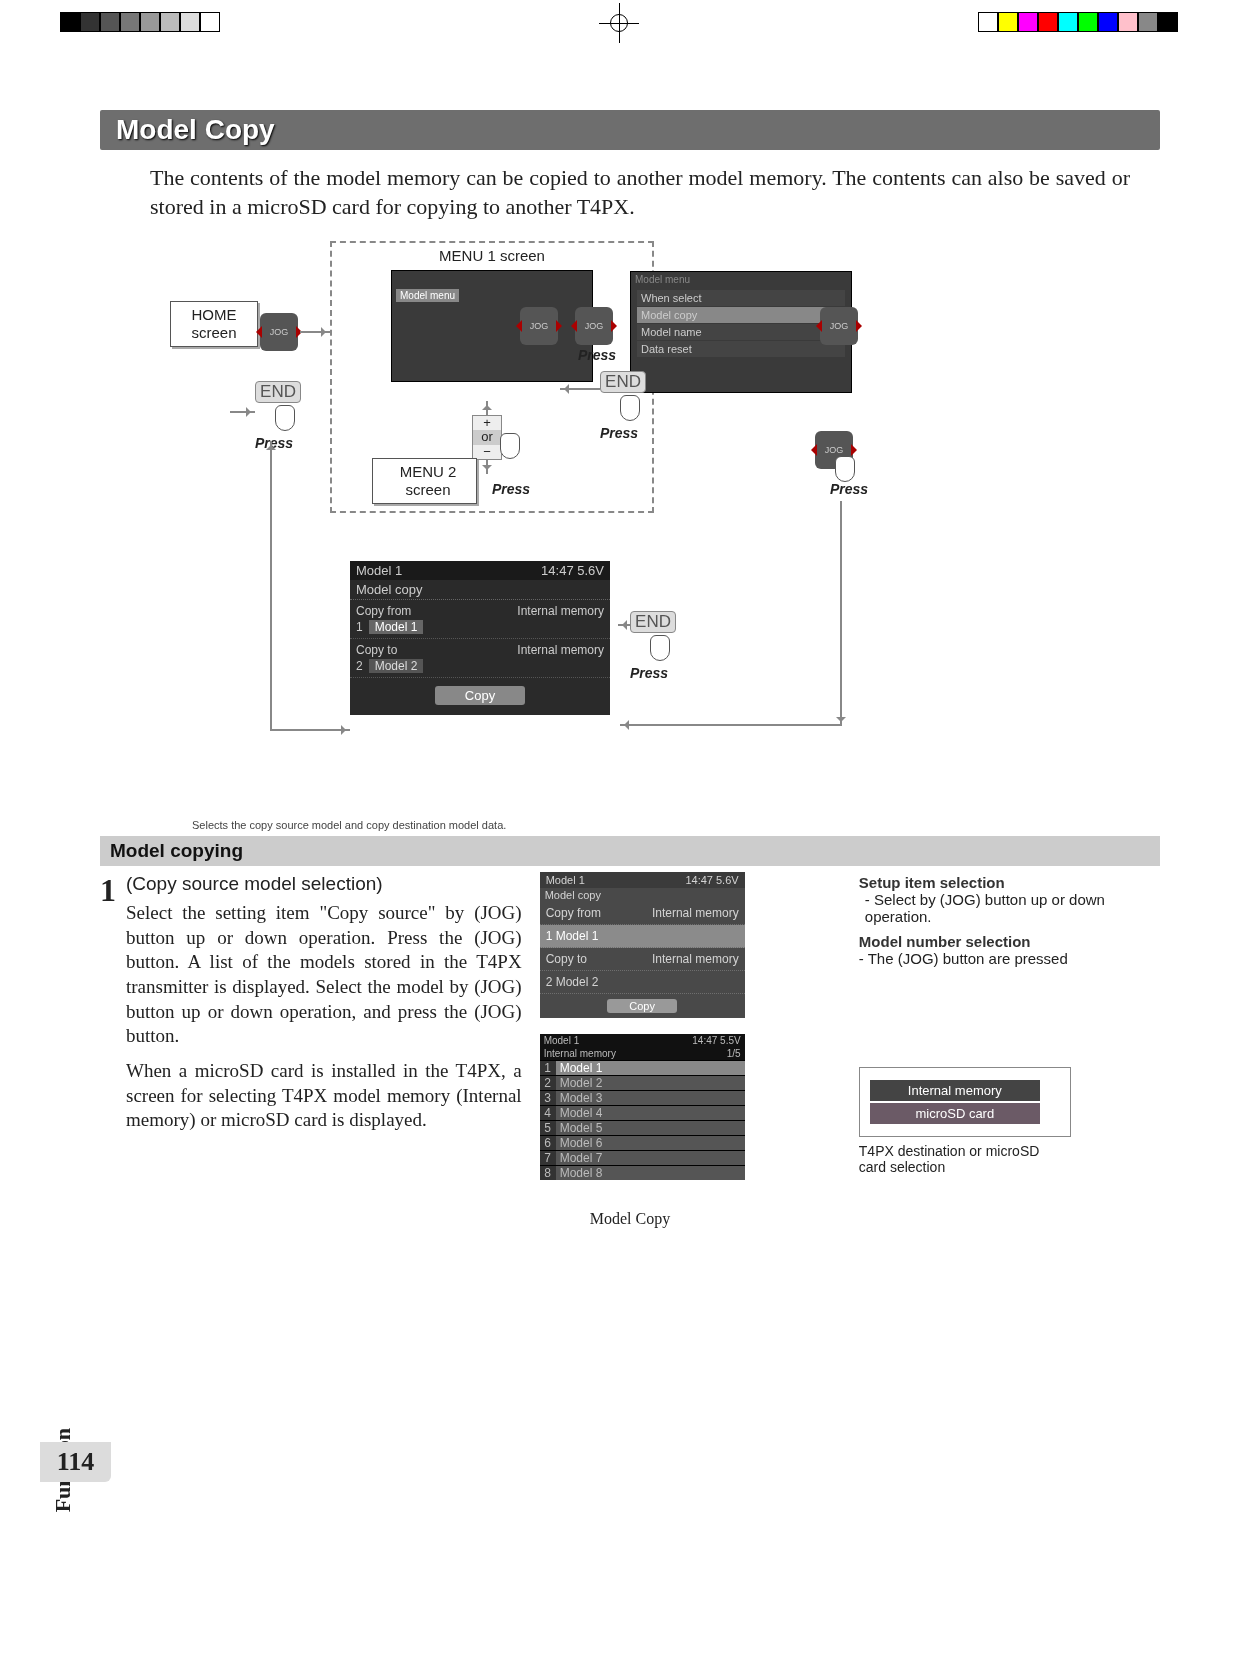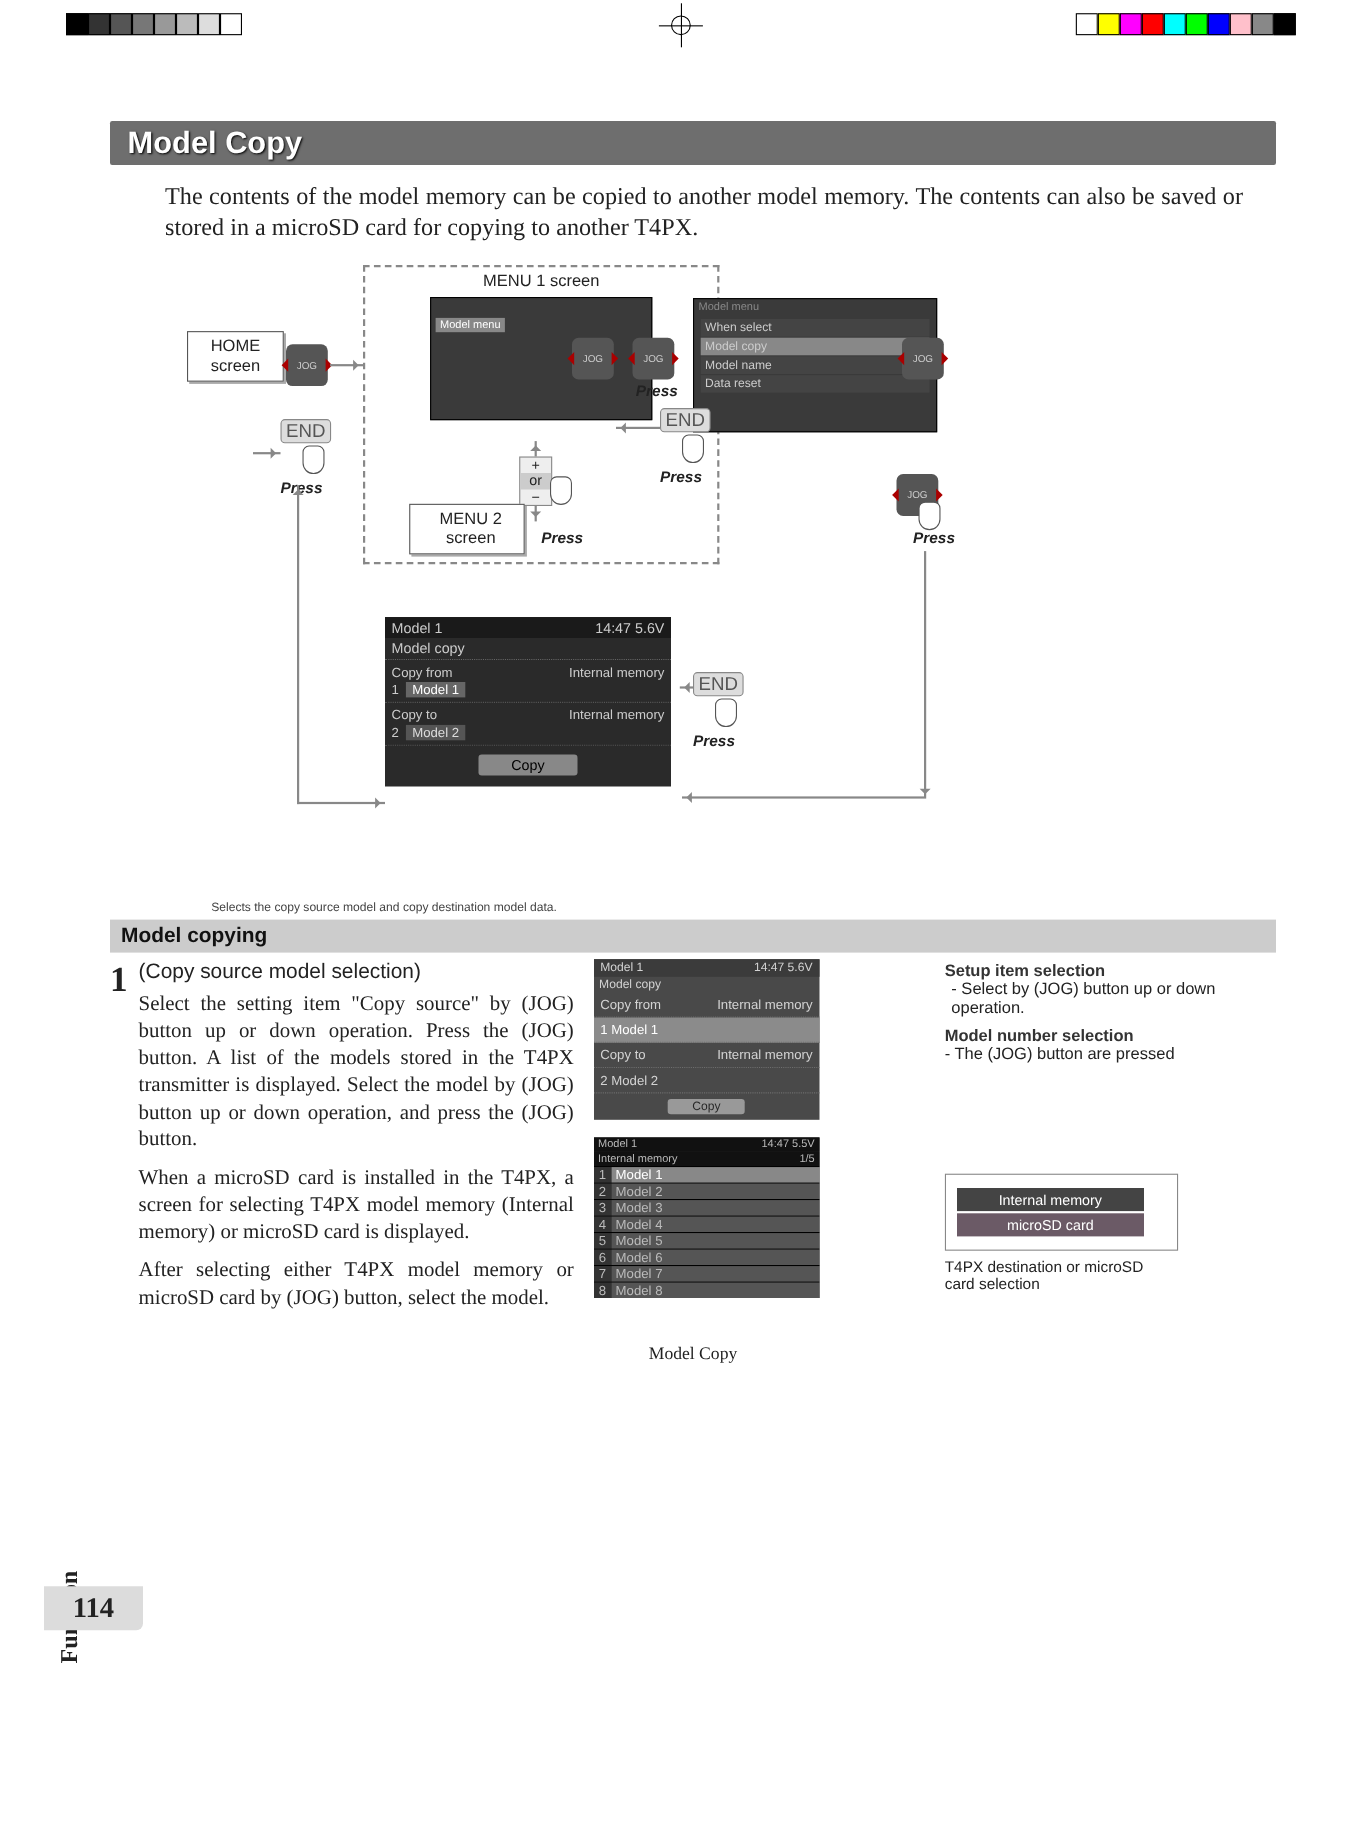--- a/index.html
+++ b/index.html
@@ -27,33 +27,33 @@
   .jog::after{right:-10px;top:13px;border-left-color:#a00;}
   .end { width:44px; height:20px; background:#ddd; border:1px solid #888; border-radius:4px; font-size:17px; color:#555; display:flex; align-items:center; justify-content:center; }
   .press-lbl { font-size:14px; font-style:italic; font-weight:bold; color:#222; }
   .hand { width:18px; height:24px; background:#fff; border:1px solid #555; border-radius:6px 6px 10px 10px; position:relative; }
   .screen-sim { background:#3a3a3a; border:1px solid #000; }
   .scap { position:absolute; left:92px; bottom:-30px; font-size:11px; color:#444; }
   
   .copy-scr { width:260px; background:#2a2a2a; color:#ccc; font-size:13px; }
   .copy-scr .hdr { display:flex; justify-content:space-between; padding:2px 6px; background:#1a1a1a; }
   .copy-scr .sec { padding:4px 6px; border-bottom:1px dotted #555; font-size:12px; }
-  .copy-scr .btn { background:#888; color:#000000; padding:2px 30px; border-radius:3px; font-size:13px; }
+  .copy-scr .btn { background:#888; color:#ffffff; padding:2px 30px; border-radius:3px; font-size:13px; }
   
   .sub-heading { background:#ccc; color:#111; font-weight:bold; padding:4px 10px; font-size:19px; margin-top:35px; }
   .lower { display:flex; gap:18px; margin-top:6px; }
   .step-num { font-family:"Times New Roman", serif; font-size:32px; font-weight:bold; }
   .step-body { font-family:"Times New Roman", serif; font-size:19px; text-align:justify; line-height:1.3; }
   .col-left { flex:1.4; }
   .col-mid { flex:1; }
   .col-right { flex:1; font-size:15px; }
   .col-right .h { font-weight:bold; color:#333; margin-top:2px; }
   .memsel { background:#444; color:#fff; width:170px; margin:2px 0; padding:3px 0; text-align:center; font-size:13px; }
   .side-tab { position:absolute; left:50px; bottom:150px; writing-mode:vertical-rl; transform:rotate(180deg); font-size:22px; font-weight:bold; font-family:"Times New Roman",serif; }
-  .page-num-tab { position:absolute; left:40px; bottom:180px; width:90px; height:40px; background:#dcdcdc; display:flex; align-items:center; justify-content:center; font-size:26px; font-weight:bold; font-family:"Times New Roman",serif; border-radius:0 0 6px 0;}
+  .page-num-tab { position:absolute; left:40px; bottom:180px; width:71px; height:40px; background:#dcdcdc; display:flex; align-items:center; justify-content:center; font-size:26px; font-weight:bold; font-family:"Times New Roman",serif; border-radius:0 0 6px 0;}
   .footer-title { text-align:center; font-family:"Times New Roman",serif; font-size:16px; margin-top:30px; }
   .print-foot { position:absolute; bottom:40px; left:50px; width:1150px; display:flex; justify-content:space-between; font-family:monospace; font-size:15px; color:#222; }
   .arrw-h { height:2px; background:#888; position:absolute; }
   .arrw-h::after{content:"";position:absolute;right:-1px;top:-4px;border:5px solid transparent;border-left-color:#888;}
   .arrw-h.rev::after{left:-1px;right:auto;border-left-color:transparent;border-right-color:#888;}
   .arrw-v { width:2px; background:#888; position:absolute; }
   .arrw-v::after{content:"";position:absolute;left:-4px;bottom:-1px;border:5px solid transparent;border-top-color:#888;}
   .arrw-v.up::after{top:-1px;bottom:auto;border-top-color:transparent;border-bottom-color:#888;}
   .mlist { background:#2a2a2a; color:#bbb; font-size:12px; }
   .mlist .mhdr{display:flex;justify-content:space-between;padding:1px 4px;background:#111;font-size:10px;}
@@ -210,21 +210,20 @@
     <div class="sub-heading">Model copying</div>
 
     <div class="lower">
       <div class="col-left">
         <div style="display:flex;gap:10px;">
           <div class="step-num">1</div>
           <div style="flex:1;">
             <div class="step-body" style="font-family:Arial;">(Copy source model selection)</div>
             <div class="step-body" style="margin-top:4px;">Select the setting item "Copy source" by (JOG) button up or down operation. Press the (JOG) button. A list of the models stored in the T4PX transmitter is displayed. Select the model by (JOG) button up or down operation, and press the (JOG) button.</div>
             <div class="step-body" style="margin-top:10px;">When a microSD card is installed in the T4PX, a screen for selecting T4PX model memory (Internal memory) or microSD card is displayed.</div>
-            <div class="step-body" style="margin-top:10px;">After selecting either T4PX model memory or microSD card by (JOG) button, select the model.</div>
           </div>
         </div>
       </div>
 
       <div class="col-mid">
 
         <div class="copy-scr" style="width:205px;opacity:.85;font-size:11px;">
           <div class="hdr">
               <span>Model 1</span>
               <span>14:47 5.6V</span>

